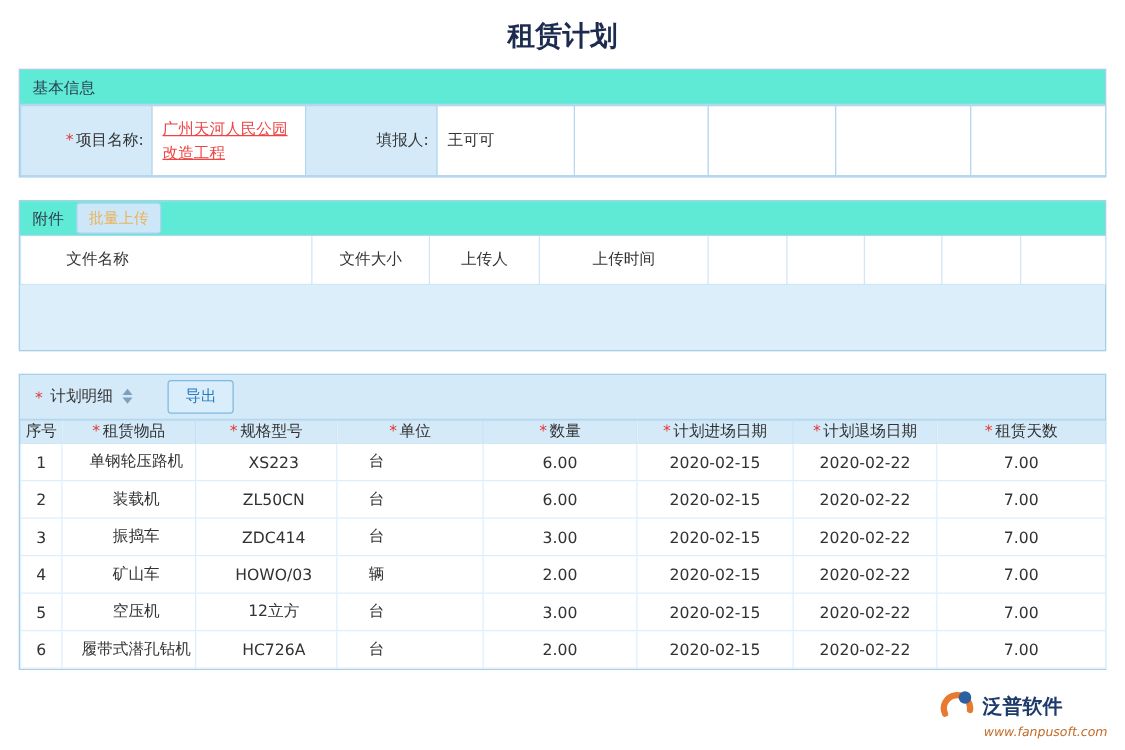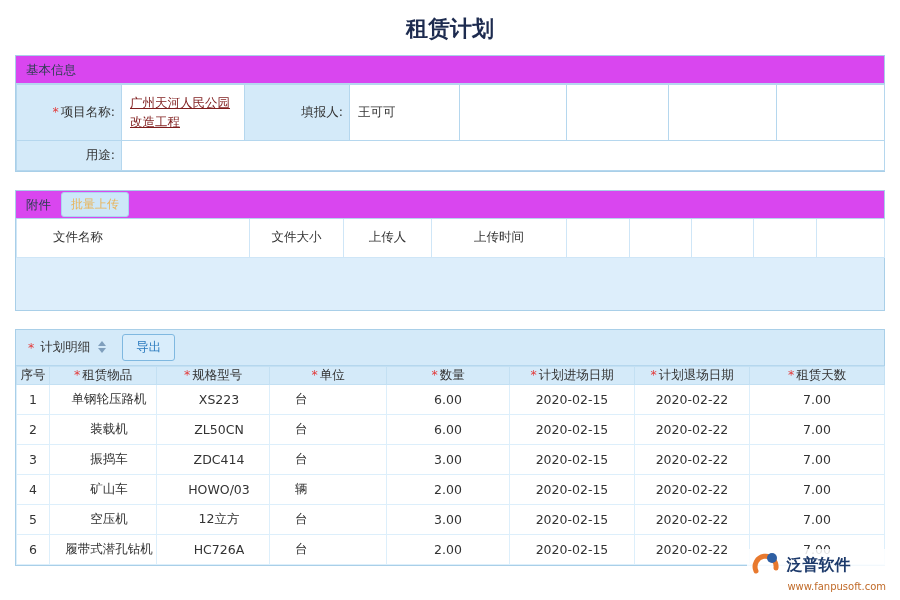--- a/index.html
+++ b/index.html
@@ -11,32 +11,32 @@
   .page-title {
     text-align:center; font-size:22px; font-weight:bold; color:#1d2b4f;
     padding-top:14px; height:36px;
   }
   .section {
     width:870px; margin:0 auto 18px auto;
     border:1px solid #a9cfe8; background:#ddeefb;
   }
   .section.first { margin-top:19px; }
   .sec-header {
-    height:28px; line-height:28px; background:#d946ef;
+    height:28px; line-height:28px; background:#5eead4;
     padding-left:10px; color:#2c3e50; border-bottom:1px solid #b5d7ee;
     display:flex; align-items:center; gap:10px;
   }
   
   .form-table { width:100%; border-collapse:collapse; table-layout:fixed; }
   .form-table td { border:1px solid #b5d7ee; height:30px; padding:2px 8px; overflow:hidden; }
   .form-table td.lbl { background:#d4eaf9; text-align:right; padding-right:6px; white-space:nowrap; }
   .form-table td.val { background:#fff; text-align:left; }
   .form-table tr.tall td { height:56px; }
   .req { color:#e23c3c; margin-right:2px; }
-  a.proj-link { color:#7f1d1d; text-decoration:underline; cursor:pointer; line-height:1.5; }
+  a.proj-link { color:#ef4444; text-decoration:underline; cursor:pointer; line-height:1.5; }
   
   .btn-upload {
     background:#cde7f8; border:1px solid #aad4f0; border-radius:3px;
     color:#e9b45a; font-size:12px; padding:3px 9px; cursor:pointer;
     font-family:inherit;
   }
   .attach-table { width:100%; border-collapse:collapse; table-layout:fixed; background:#fff; }
   .attach-table th {
     background:#fff; border:1px solid #cfe6f7; border-top:none;
     height:38px; font-weight:normal; text-align:center; overflow:hidden;
@@ -47,40 +47,40 @@
   .detail-header {
     height:36px; background:#d4eaf9; display:flex; align-items:center;
     padding-left:12px; gap:4px; border-bottom:1px solid #b5d7ee;
   }
   .sort { display:inline-flex; flex-direction:column; gap:2px; margin:0 4px; cursor:pointer; }
   .sort .tri-up { width:0; height:0; border-left:4px solid transparent; border-right:4px solid transparent; border-bottom:5px solid #7f9fbd; }
   .sort .tri-down { width:0; height:0; border-left:4px solid transparent; border-right:4px solid transparent; border-top:5px solid #7f9fbd; }
   .btn-export {
     background:#d9edfb; border:1px solid #7fb8e0; border-radius:3px;
     color:#2b7bbf; font-size:12.5px; padding:4px 13px; cursor:pointer;
-    margin-left:8px; font-family:inherit;
+    margin-left:20px; font-family:inherit;
   }
   .detail-table { width:100%; border-collapse:collapse; table-layout:fixed; background:#fff; }
   .detail-table th {
     background:#d4eaf9; border:1px solid #c3e0f3; height:14px;
     font-weight:normal; text-align:center; overflow:hidden; white-space:nowrap;
   }
   .detail-table td { background:#fff; border:1px solid #ddeffb; height:30px; overflow:hidden; white-space:nowrap; }
   .detail-table td.c0 { text-align:center; }
   .detail-table td.c1, .detail-table td.c2 { text-align:center; padding-left:12px; }
   .detail-table td.c3 { text-align:left; padding-left:25px; }
   .detail-table td.c4, .detail-table td.c5, .detail-table td.c6, .detail-table td.c7 { text-align:center; }
   
   .watermark {
     position:absolute; right:10px; bottom:6px; z-index:5;
     background:rgba(255,255,255,0.85); padding:2px 4px; text-align:left;
   }
   .wm-row { display:flex; align-items:center; gap:5px; }
   .wm-brand { font-size:16px; font-weight:bold; color:#1d3a6b; }
-  .wm-url { font-size:10px; color:#c06a28; margin-top:1px; padding-left:36px; }
+  .wm-url { font-size:10px; color:#c06a28; margin-top:1px; padding-left:36px;font-style:italic; }
 </style>
 </head>
 <body>
 
 <div class="page-title">租赁计划</div>
 
 <div class="section first">
   <div class="sec-header">
     <span>基本信息</span>
   </div>
@@ -98,24 +98,20 @@
     <tbody>
     <tr class="tall">
       <td class="lbl"><span class="req">*</span><span>项目名称:</span></td>
       <td class="val"><a class="proj-link">广州天河人民公园改造工程</a></td>
       <td class="lbl"><span>填报人:</span></td>
       <td class="val">王可可</td>
       <td class="val"></td>
       <td class="val"></td>
       <td class="val"></td>
       <td class="val"></td>
-    </tr>
-    <tr>
-      <td class="lbl"><span>用途:</span></td>
-      <td class="val" colspan="7"></td>
     </tr>
   </tbody>
     </table>
 </div>
 
 <div class="section">
   <div class="sec-header">
     <span>附件</span>
     <button class="btn-upload">批量上传</button>
   </div>

